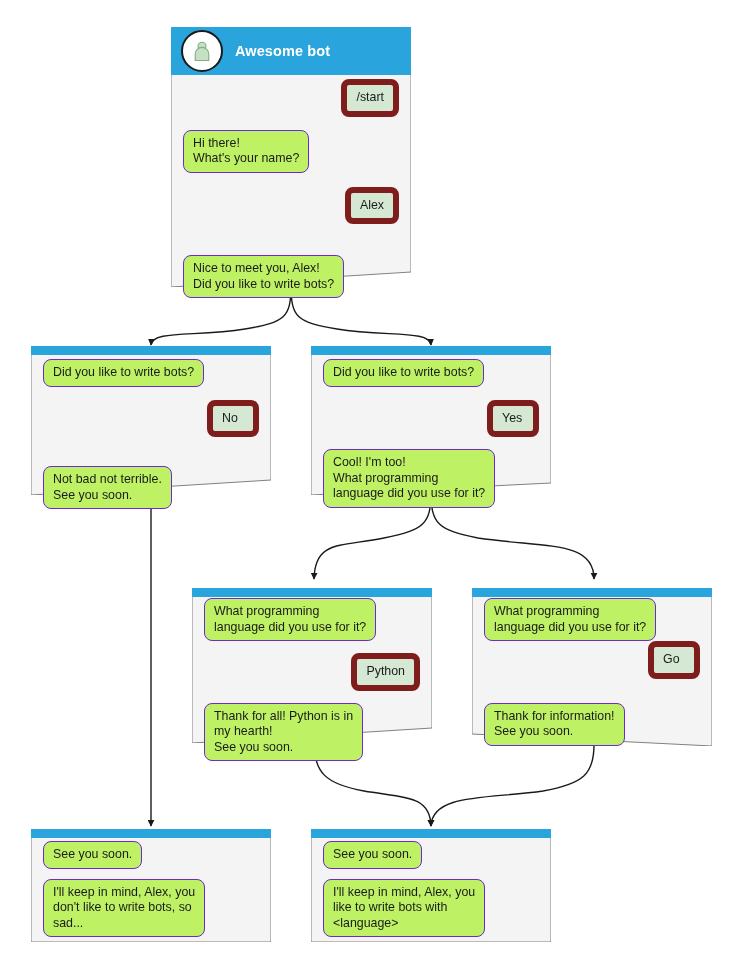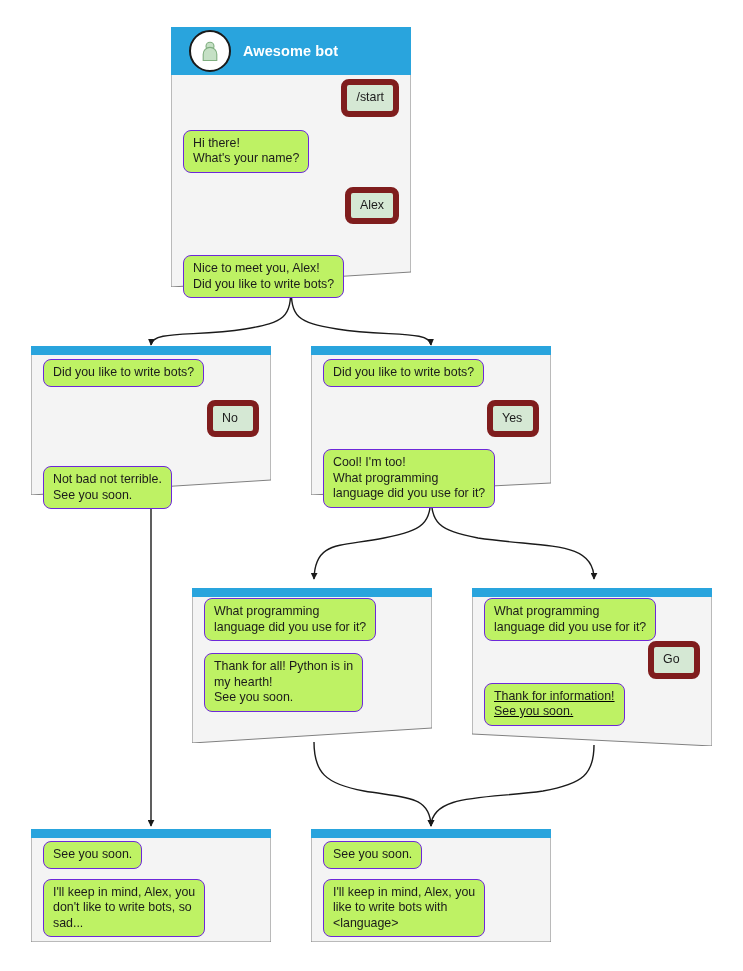--- a/index.html
+++ b/index.html
@@ -47,21 +47,21 @@
     position: absolute;
     left: 0;
     top: 0;
     width: 100%;
     display: flex;
     align-items: center;
     box-sizing: border-box;
   }
   .titlebar.tall {
     height: 48px;
-    padding-left: 18px;
+    padding-left: 10px;
   }
   .titlebar.slim {
     height: 9px;
   }
   .avatar {
     width: 38px;
     height: 38px;
     border-radius: 50%;
     background: #ffffff;
     border: 2px solid #1a1a1a;
@@ -220,20 +220,23 @@
     <svg class="card-shape" viewBox="0 0 240 155" preserveAspectRatio="none">
       <path d="M 0,0 L 240,0 L 240,140 L 0,155 Z" fill="#F4F4F4" stroke="#808080" stroke-width="1"></path>
     </svg>
     <div class="card-inner">
       <div class="titlebar slim" style="background:#29A4DD;"></div>
       <div class="msgs" style="top:10px;">
         <div class="row left">
           <span class="bubble bot">What programming
 language did you use for it?</span>
         </div>
+        <div class="row right" style="margin-top:12px;">
+          <span class="bubble user">Python</span>
+        </div>
         <div class="row left" style="margin-top:12px;">
           <span class="bubble bot">Thank for all! Python is in
 my hearth!
 See you soon.</span>
         </div>
       </div>
     </div>
   </div>
 
   <div class="card" style="left:472px; top:588px; width:240px; height:158px;">
@@ -243,21 +246,21 @@
     <div class="card-inner">
       <div class="titlebar slim" style="background:#29A4DD;"></div>
       <div class="msgs" style="top:10px;">
         <div class="row left">
           <span class="bubble bot">What programming
 language did you use for it?</span>
         </div>
         <div class="row right" style="">
           <span class="bubble user">Go</span>
         </div>
-        <div class="row left" style="margin-top:4px;text-decoration:underline;">
+        <div class="row left" style="margin-top:24px;">
           <span class="bubble bot">Thank for information!
 See you soon.</span>
         </div>
       </div>
     </div>
   </div>
 
   <div class="card" style="left:31px; top:829px; width:240px; height:113px;">
     <svg class="card-shape" viewBox="0 0 240 113" preserveAspectRatio="none">
       <path d="M 0,0 L 240,0 L 240,113 L 0,113 Z" fill="#F4F4F4" stroke="#808080" stroke-width="1"></path>

